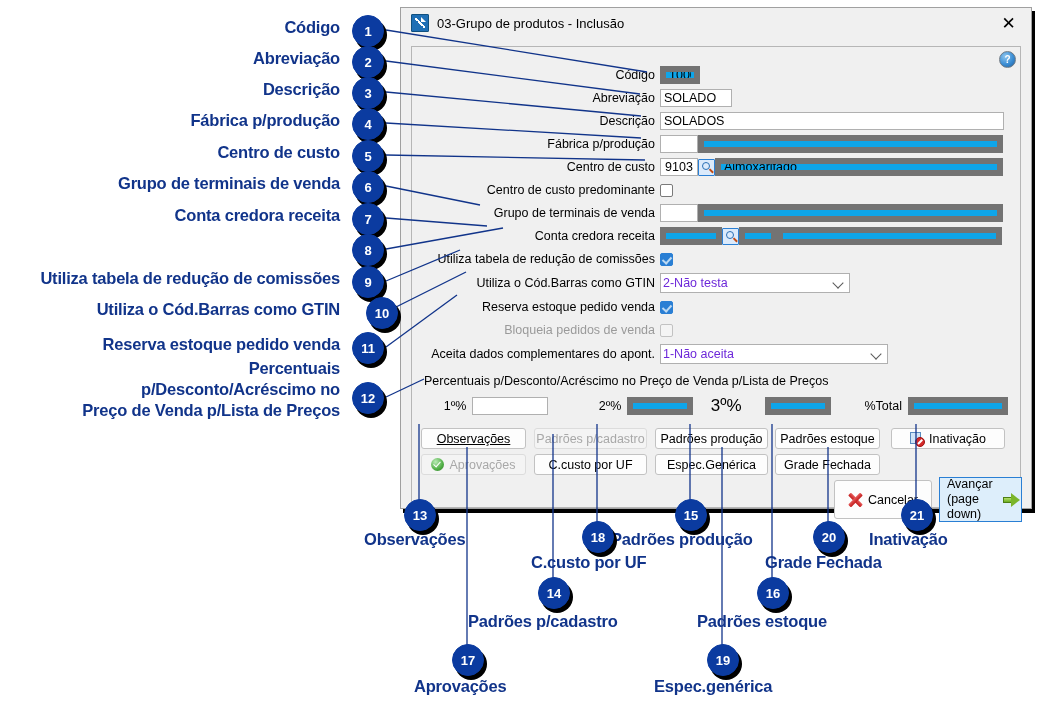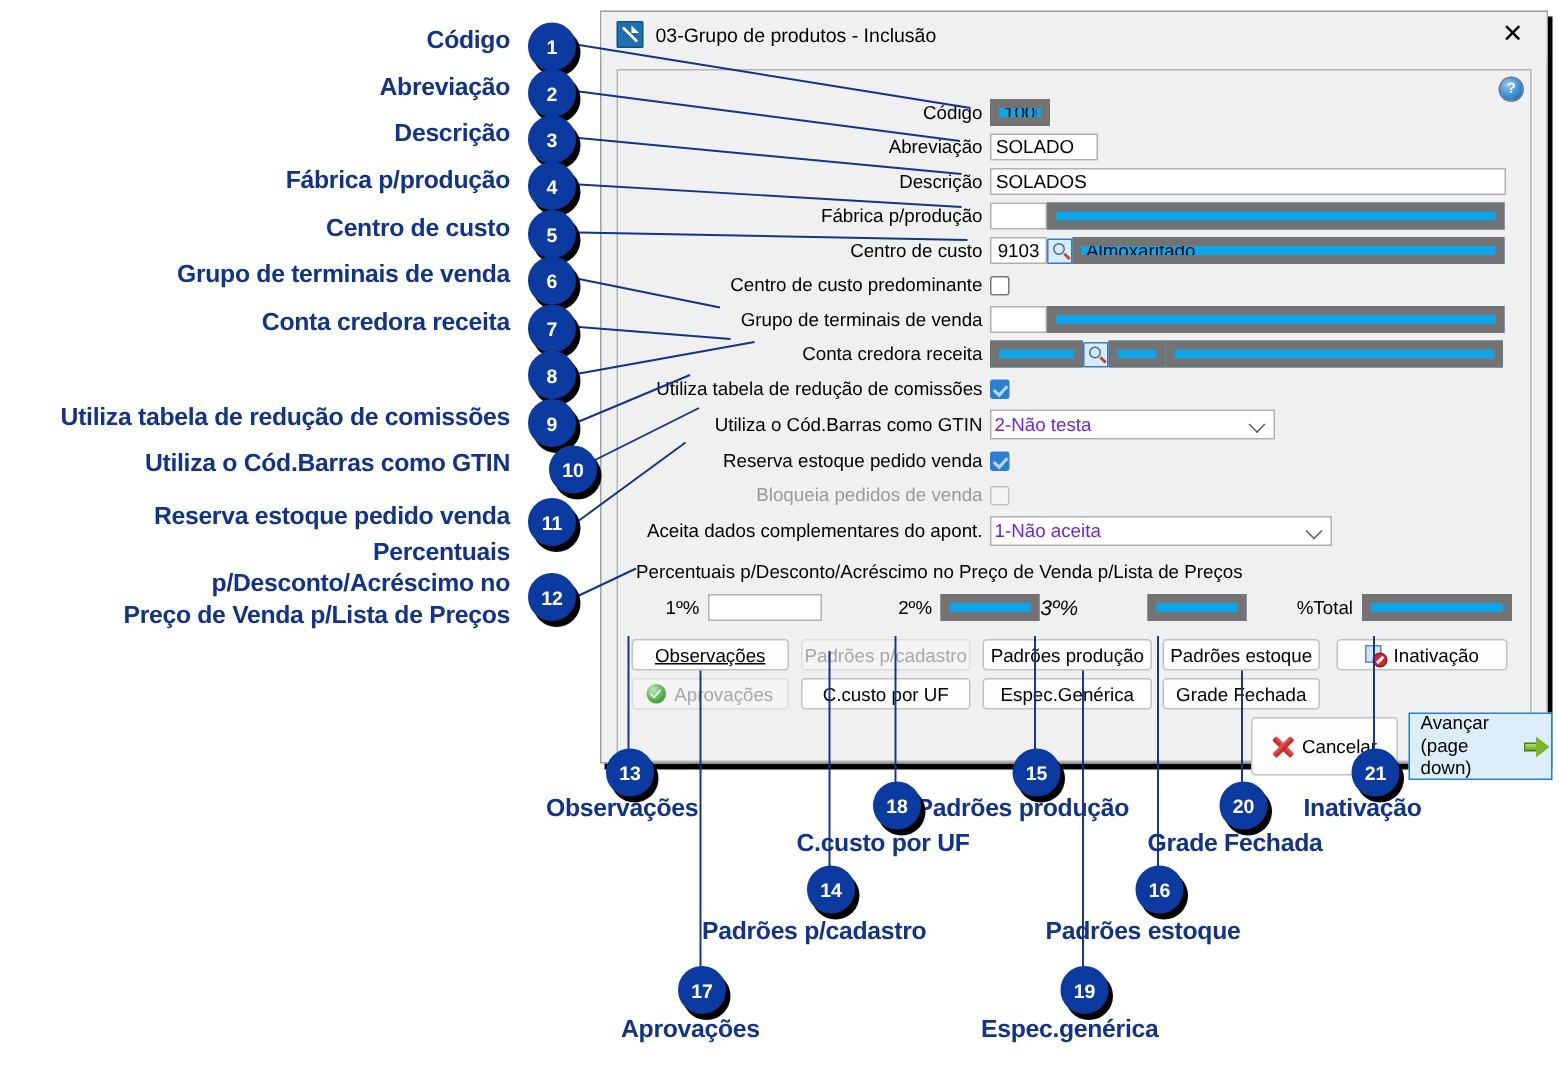--- a/index.html
+++ b/index.html
@@ -282,21 +282,21 @@
         </span>
       </div>
 
       <div style="margin:9px 0 0 12px;">
         <div class="sectitle">Percentuais p/Desconto/Acréscimo no Preço de Venda p/Lista de Preços</div>
         <div style="display:flex;align-items:center;margin-top:8px;">
           <span style="width:44px;text-align:right;font-size:12.5px;">1º%</span>
           <input type="text" style="width: 76px; margin-left: 6px;" value="">
           <span style="width:76px;text-align:right;font-size:12.5px;">2º%</span>
           <input type="text" class="ro" style="width: 66px; margin-left: 6px;" readonly="" value="">
-          <span style="width:68px;text-align:left;font-size:14px;font-style:italic;">3º%</span>
+          <span style="width:68px;text-align:center;font-size:17px;">3º%</span>
           <input type="text" class="ro" style="width: 66px; margin-left: 6px;" readonly="" value="">
           <span style="width:74px;text-align:right;font-size:12.5px;">%Total</span>
           <input type="text" class="ro" style="width: 100px; margin-left: 6px;" readonly="" value="">
         </div>
       </div>
 
       <div style="position:relative;margin:12px 0 0 9px;height:60px;">
         <div class="btn" style="position:absolute;left:0;top:0;width:105px;">
           <span><u>Observações</u></span>
         </div>
@@ -332,21 +332,21 @@
               <span class="circ"></span>
           </span>
           <span>Inativação</span>
         </div>
 
         <div class="btn" style="position:absolute;left:413px;top:52px;width:98px;height:39px;">
           <span class="x-icon"></span>
           <span>Cancelar</span>
         </div>
 
-        <div style="position:absolute;left:518px;top:49px;width:96px;height:45px;
+        <div style="position:absolute;left:518px;top:49px;width:83px;height:45px;
                     background:#ddeefb;border:1px solid #2a7fd4;box-sizing:border-box;
                     display:flex;align-items:center;padding-left:7px;gap:4px;">
           <span style="font-size:12.5px;line-height:15px;">
             <span>Avançar</span><br>
             <span>(page down)</span>
           </span>
           <span class="arrow-icon"></span>
         </div>
       </div>
 

